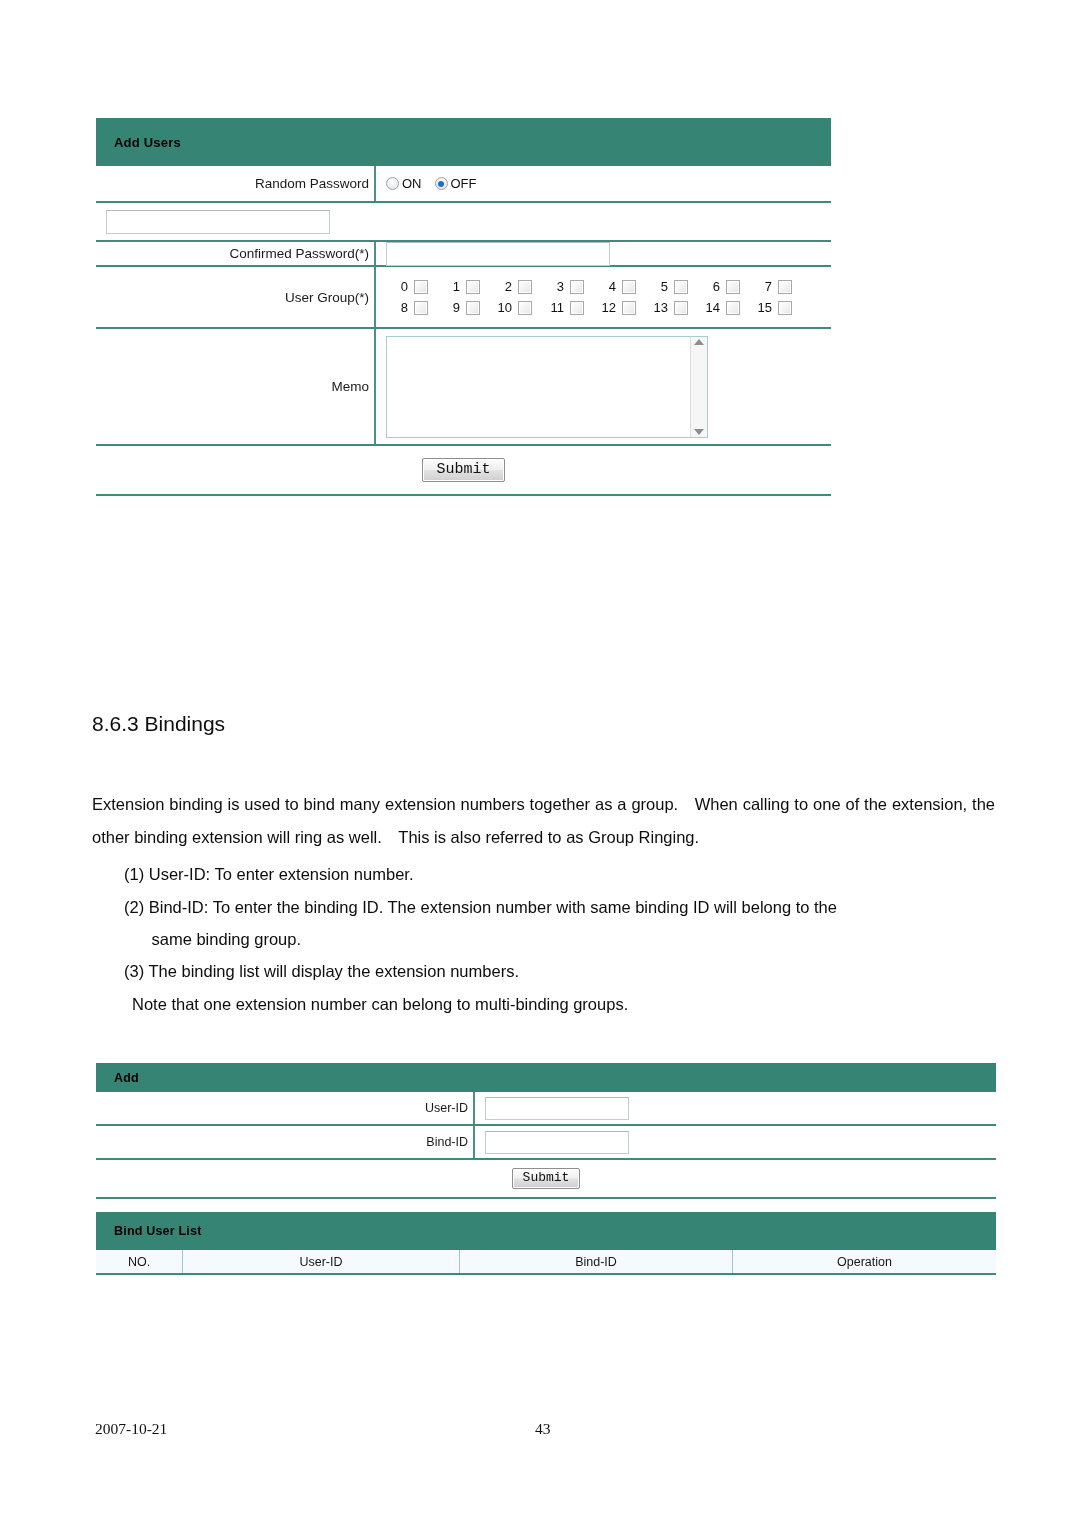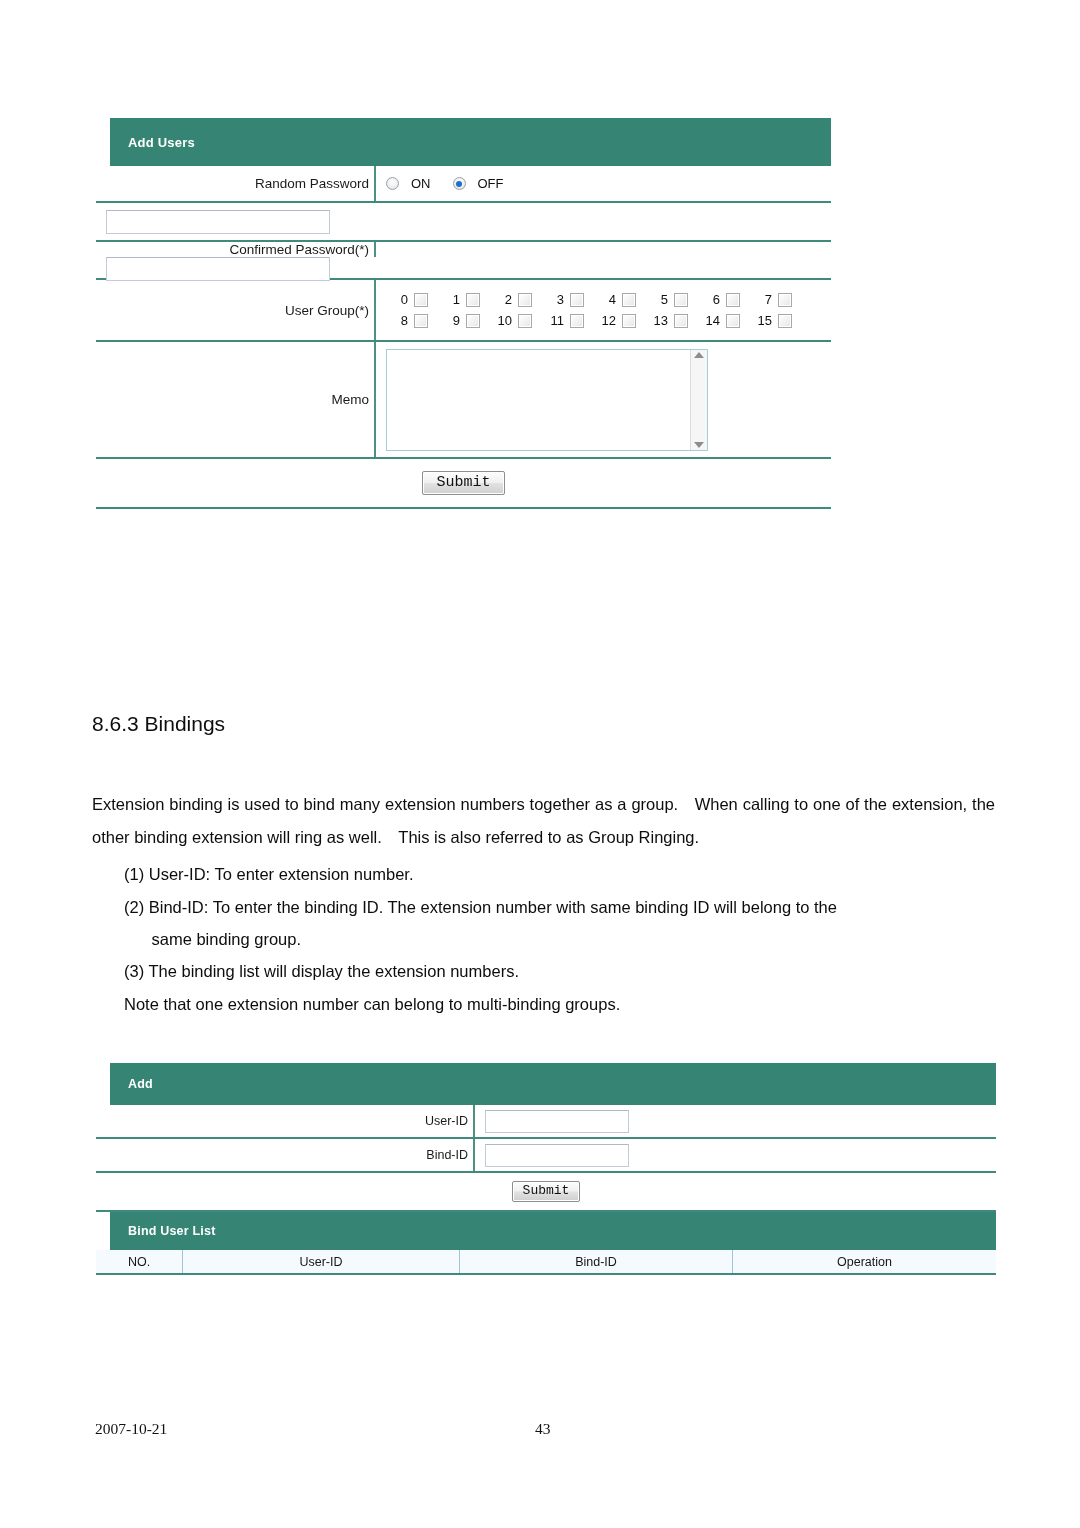--- a/index.html
+++ b/index.html
@@ -16,29 +16,28 @@
     overflow: hidden;
   }
 
   
   .panel {
     position: absolute;
     background: #ffffff;
   }
   .panel-header {
     background: #368574;
-    color: #ffffff;
+    color: #000000;
     font-weight: bold;
     font-size: 13px;
     letter-spacing: 0.2px;
     display: flex;
     align-items: center;
     padding-left: 18px;
     box-sizing: border-box;
-    margin-left: 14px;
   }
   .form-row {
     display: flex;
     border-bottom: 2px solid #3f8a7c;
     box-sizing: border-box;
     background: #ffffff;
   }
   .form-row .lbl {
     text-align: right;
     padding-right: 5px;
@@ -66,21 +65,21 @@
     height: 24px;
     box-sizing: border-box;
     font-family: "Liberation Sans", sans-serif;
     font-size: 12px;
     padding: 0 3px;
     outline: none;
   }
   .radio-wrap {
     display: flex;
     align-items: center;
-    gap: 12px;
+    gap: 3px;
     font-size: 13px;
   }
   .radio {
     width: 13px;
     height: 13px;
     border-radius: 50%;
     border: 1px solid #9aa3ad;
     background: radial-gradient(circle at 50% 38%, #ffffff 0%, #ededed 60%, #d9d9d9 100%);
     box-sizing: border-box;
     display: inline-block;
@@ -267,21 +266,21 @@
       </div>
     </div>
   </div>
 
   <div class="form-row" style="height:39px;">
     <div class="fld">
       <input class="txtbox" style="width: 224px;" value="" placeholder="">
     </div>
   </div>
 
-  <div class="form-row" style="height:38px;flex-direction:column;">
+  <div class="form-row" style="height:25px;">
     <div class="lbl" style="width:280px;">Confirmed Password(*)</div>
     <div class="fld">
       <input class="txtbox" style="width: 224px;" value="" placeholder="">
     </div>
   </div>
 
   <div class="form-row" style="height:62px;">
     <div class="lbl" style="width:280px;">User Group(*)</div>
     <div class="fld">
       <div class="cbgrid">
@@ -381,25 +380,25 @@
 <div class="doc-para" style="left:92px; top:788px; width:903px;">Extension binding is used to bind many extension numbers together as a group. When calling to one of the extension, the other binding extension will ring as well. This is also referred to as Group Ringing.</div>
 
 <div class="doc-line" style="left:124px; top:858px;">(1) User-ID: To enter extension number.</div>
 
 <div class="doc-line" style="left:124px; top:891px;">(2) Bind-ID: To enter the binding ID. The extension number with same binding ID will belong to the</div>
 
 <div class="doc-line" style="left:124px; top:923px;">      same binding group.</div>
 
 <div class="doc-line" style="left:124px; top:955px;">(3) The binding list will display the extension numbers.</div>
 
-<div class="doc-line" style="left:124px; top:988px;text-align:center;">Note that one extension number can belong to multi-binding groups.</div>
+<div class="doc-line" style="left:132px; top:988px;text-align:center;">Note that one extension number can belong to multi-binding groups.</div>
 
 <div class="panel" style="left:96px; top:1063px; width:900px;">
 
-  <div class="panel-header" style="height:42px; font-size:12.5px;">
+  <div class="panel-header" style="height:29px; font-size:12.5px;">
     <span>Add</span>
   </div>
 
   <div class="form-row" style="height:34px;">
     <div class="lbl" style="width:379px; font-size:12.5px;">User-ID</div>
     <div class="fld">
       <input class="txtbox" style="width: 144px; height: 23px;" value="" placeholder="">
     </div>
   </div>
 

